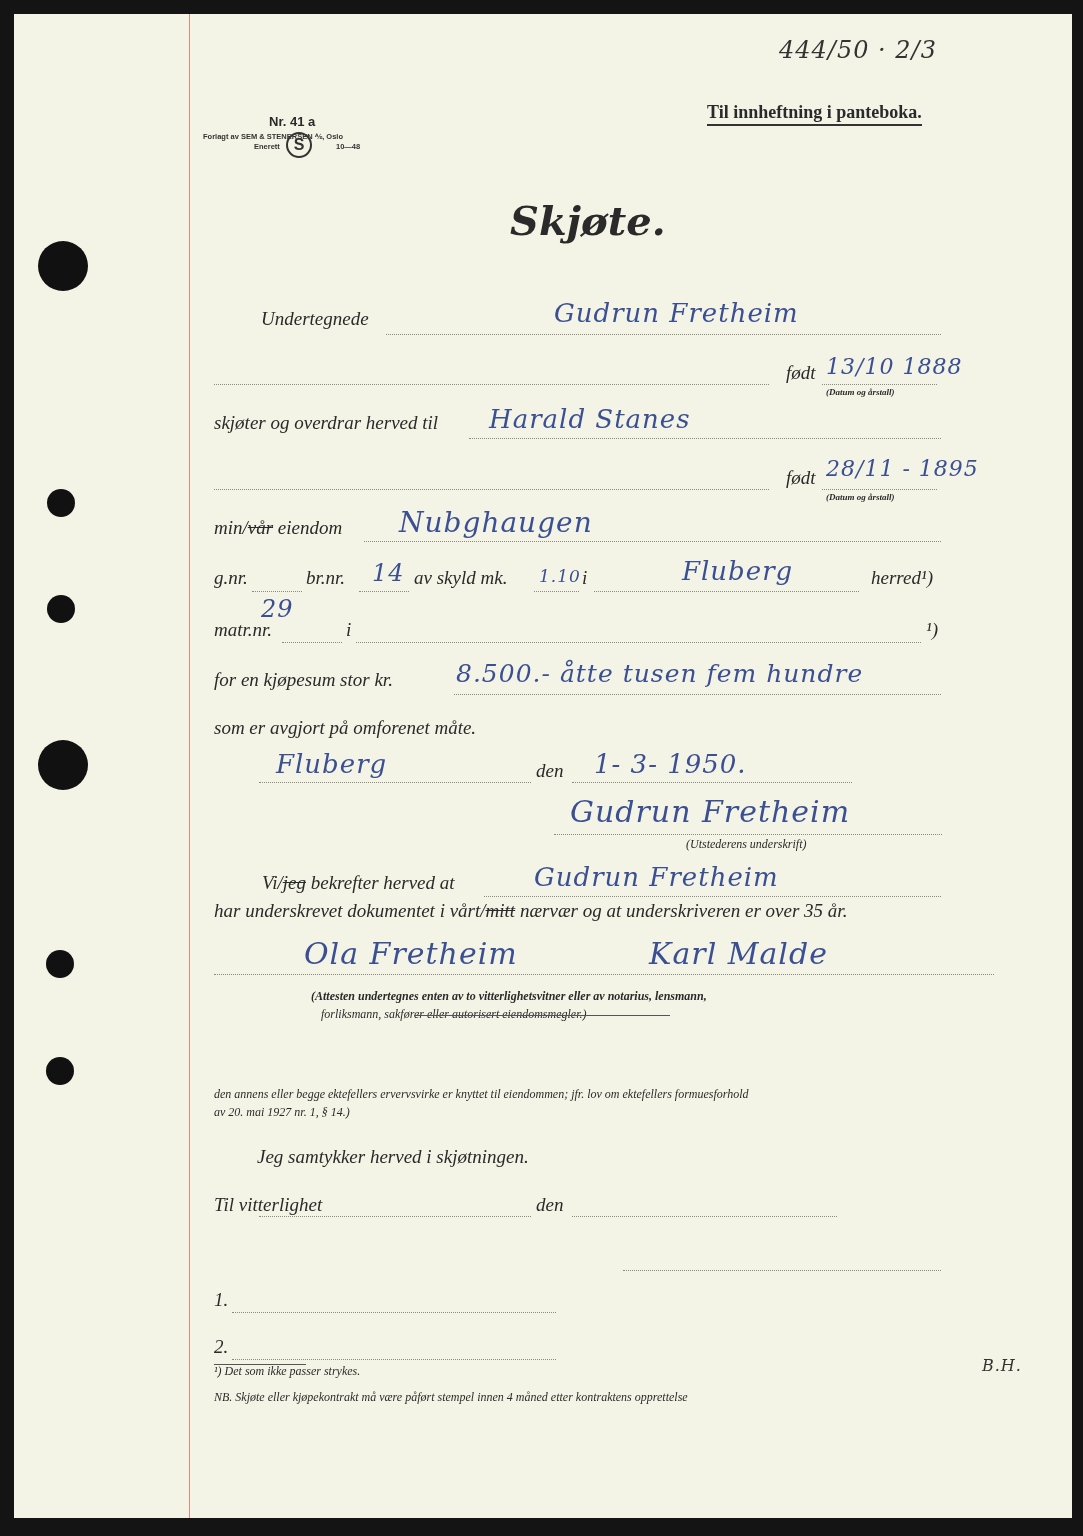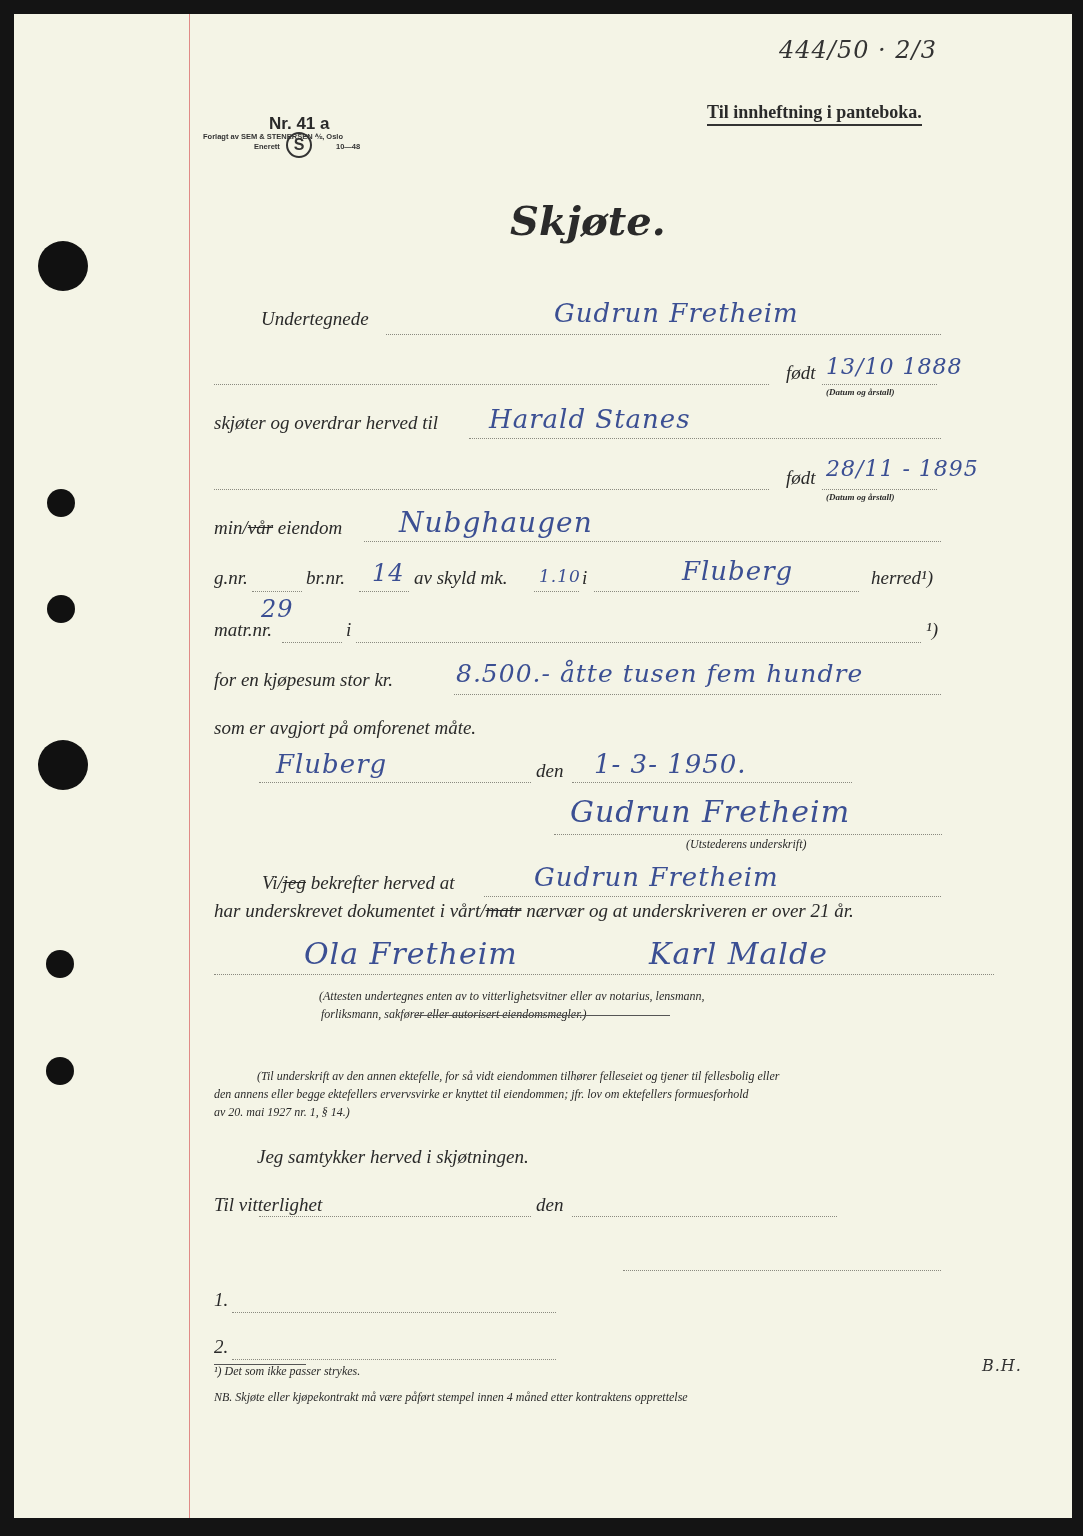--- a/index.html
+++ b/index.html
@@ -7,21 +7,21 @@
     .page { position:absolute; left:14px; top:14px; width:1058px; height:1504px; background:#f4f4e6; }
     .margin-line { position:absolute; left:175px; top:0; width:1px; height:100%; background:#e08a86; }
     .hole { position:absolute; background:#111; border-radius:50%; }
     .abs { position:absolute; white-space:nowrap; }
     .serif { font-family:"Liberation Serif", "DejaVu Serif", serif; color:#2a2a2a; }
     .it { font-style:italic; }
     .hand { font-family:"DejaVu Serif", serif; font-style:italic; color:#3b4f93; letter-spacing:1px; }
     .dots { position:absolute; height:0; border-bottom:1px dotted #8a8a80; }
     .solid { position:absolute; height:0; border-bottom:1px solid #555; }
     .small { font-size:9px; }
-    .form-no { font-family:"Liberation Sans", sans-serif; font-weight:bold; font-size:17px; color:#2a2a2a; }
+    .form-no { font-family:"Liberation Sans", sans-serif; font-weight:bold; font-size:13px; color:#2a2a2a; }
     .publisher { font-family:"Liberation Sans", sans-serif; font-size:7.5px; color:#333; font-weight:bold; }
     .logo { position:absolute; width:22px; height:22px; border:2px solid #333; border-radius:50%; font-family:"Liberation Sans", sans-serif; font-weight:bold; font-size:16px; line-height:22px; text-align:center; color:#333; }
     .title { font-family:"DejaVu Serif", serif; font-weight:bold; font-style:italic; font-size:40px; color:#2a2a2a; }
     .label { font-size:19px; }
     .note { font-size:12px; }
     .strike { text-decoration:line-through; }
   </style>
 </head>
 <body>
 
@@ -102,30 +102,29 @@
   <div class="dots" style="left:558px;top:768px;width:280px;"></div>
   <div class="abs hand" style="left:580px;top:735px;font-size:26px;">1- 3- 1950.</div>
 
   <div class="dots" style="left:540px;top:820px;width:388px;"></div>
   <div class="abs hand" style="left:556px;top:780px;font-size:30px;">Gudrun Fretheim</div>
   <div class="abs serif it" style="left:672px;top:823px;font-size:12px;">(Utstederens underskrift)</div>
 
   <div class="abs serif it label" style="left:248px;top:858px;"><span>Vi/</span><span class="strike">jeg</span><span> bekrefter herved at</span></div>
   <div class="dots" style="left:470px;top:882px;width:457px;"></div>
   <div class="abs hand" style="left:520px;top:848px;font-size:26px;">Gudrun Fretheim</div>
-  <div class="abs serif it label" style="left:200px;top:886px;"><span>har underskrevet dokumentet i vårt/</span><span class="strike">matr</span><span> nærvær og at underskriveren er over 21 år.</span></div>
+  <div class="abs serif it label" style="left:200px;top:886px;"><span>har underskrevet dokumentet i vårt/</span><span class="strike">mitt</span><span> nærvær og at underskriveren er over 35 år.</span></div>
 
   <div class="dots" style="left:200px;top:960px;width:780px;"></div>
   <div class="abs hand" style="left:290px;top:922px;font-size:30px;">Ola Fretheim</div>
   <div class="abs hand" style="left:635px;top:922px;font-size:30px;">Karl Malde</div>
-  <div class="abs serif it note" style="left:305px;top:975px;">(Attesten undertegnes enten av to vitterlighetsvitner eller av notarius, lensmann,</div>
+  <div class="abs serif it note" style="left:297px;top:975px;font-weight:bold;">(Attesten undertegnes enten av to vitterlighetsvitner eller av notarius, lensmann,</div>
   <div class="abs serif it note" style="left:307px;top:993px;">forliksmann, sakfører eller autorisert eiendomsmegler.)</div>
   <div class="solid" style="left:400px;top:1001px;width:256px;"></div>
 
-  <div class="abs serif it note" style="left:243px;top:1055px;">(Til underskrift av den annen ektefelle, for så vidt eiendommen tilhører felleseiet og tjener til fellesbolig eller</div>
   <div class="abs serif it note" style="left:200px;top:1073px;">den annens eller begge ektefellers ervervsvirke er knyttet til eiendommen; jfr. lov om ektefellers formuesforhold</div>
   <div class="abs serif it note" style="left:200px;top:1091px;">av 20. mai 1927 nr. 1, § 14.)</div>
   <div class="abs serif it label" style="left:243px;top:1132px;">Jeg samtykker herved i skjøtningen.</div>
   <div class="dots" style="left:245px;top:1202px;width:272px;"></div>
   <div class="abs serif it label" style="left:522px;top:1180px;">den</div>
   <div class="dots" style="left:558px;top:1202px;width:265px;"></div>
 
   <div class="abs serif it label" style="left:200px;top:1180px;">Til vitterlighet</div>
   <div class="dots" style="left:609px;top:1256px;width:318px;"></div>
   <div class="abs serif it label" style="left:200px;top:1275px;">1.</div>

